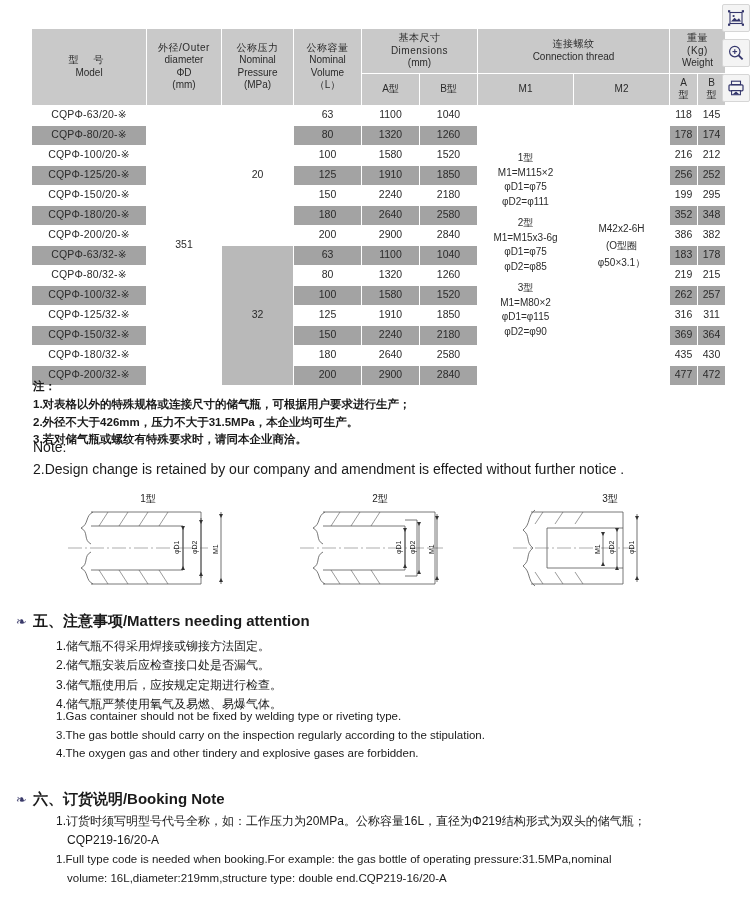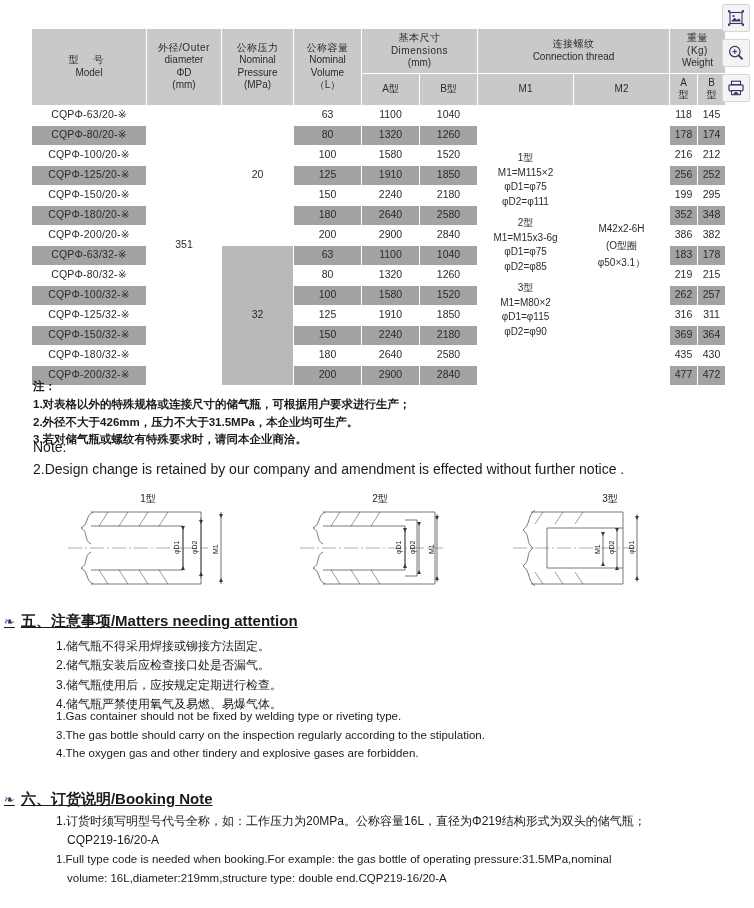--- a/index.html
+++ b/index.html
@@ -137,26 +137,25 @@
     width: 100%;
     text-align: center;
     font-size: 10px;
     color: #222;
   }
   .diagram svg { position: absolute; top: 12px; left: 0; }
 
   
   .section-head {
     position: absolute;
-    left: 4px;
+    left: 16px;
     font-size: 15px;
     font-weight: bold;
     color: #1a1a1a;
     white-space: nowrap;
-    text-decoration: underline;
   }
   .section-head .bullet {
     color: #3a3a6a;
     font-size: 13px;
     margin-right: 6px;
   }
   #sec5-head { top: 612px; }
   #sec6-head { top: 790px; }
 
   .list-block {

